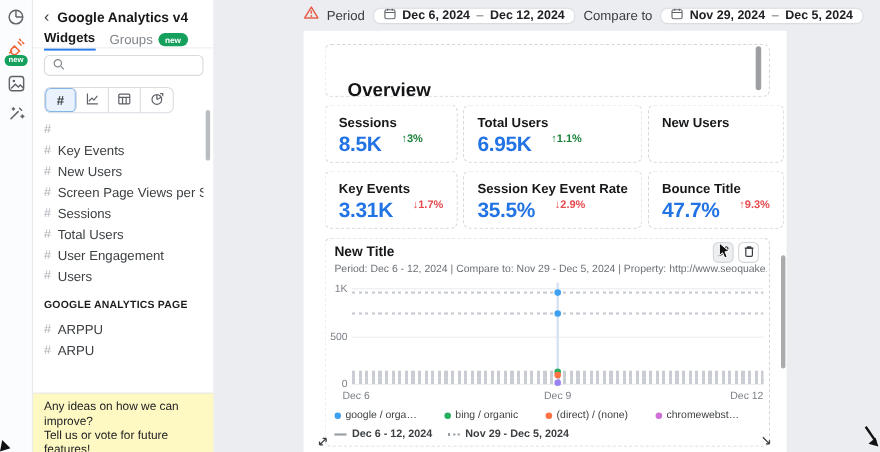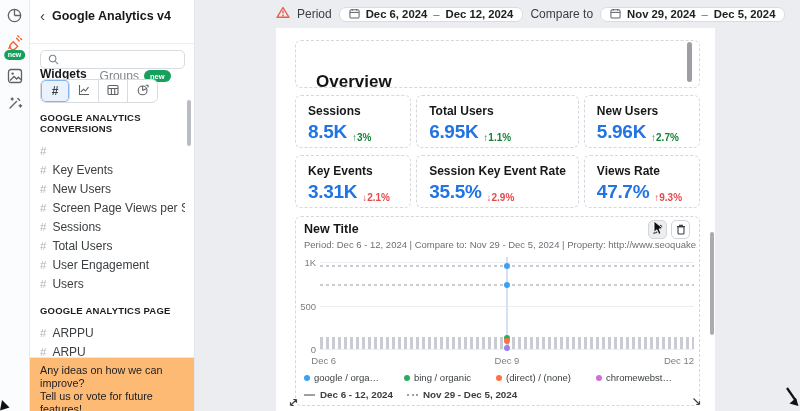--- a/index.html
+++ b/index.html
@@ -19,21 +19,21 @@
                 background:#16a05d; color:#fff; font-size:7px; font-weight:bold;
                 padding:1px 4px; border-radius:7px; line-height:8px; }
 
   
   .sidebar { position:absolute; left:30px; top:0; width:165px; height:411px;
              background:#fff; border-right:1px solid #e4e6e9; }
   .sb-header { position:absolute; top:9px; left:10px; display:flex; align-items:center; gap:7px; }
   .sb-back { font-size:15px; color:#3c4043; line-height:12px; cursor:pointer; }
   .sb-title { font-size:12.5px; font-weight:bold; color:#17181a; }
   .sb-tabs { position:absolute; top:29px; left:10px; right:0; height:14px;
-             display:flex; align-items:center; gap:13px;margin-top:40px; }
+             display:flex; align-items:center; gap:13px; }
   .sb-tab { font-size:12px; color:#80868b; display:flex; align-items:center; gap:5px; }
   .sb-tab.active { color:#17181a; font-weight:bold; }
   .sb-tab.active .tab-label { border-bottom:2px solid #2b7de9; padding-bottom:3px; }
   .tab-badge { background:#16a05d; color:#fff; font-size:7.5px; font-weight:bold;
                padding:1.5px 6px; border-radius:8px; }
   .sb-divider { position:absolute; top:43px; left:0; right:0; border-top:1px solid #eceef0; }
   .sb-search { position:absolute; top:50px; left:10px; right:9px; height:19px;
                border:1px solid #d8dce1; border-radius:5px; display:flex; align-items:center;
                gap:5px; padding:0 7px; background:#fff; }
   .sb-search input { border:none; outline:none; width:100%; font-size:11.5px;
@@ -49,21 +49,21 @@
   .sb-list { position:absolute; top:108px; left:10px; right:9px; bottom:54px; overflow:hidden; }
   .sb-section-header { font-size:9.5px; font-weight:bold; color:#1b1c1e;
                        letter-spacing:.2px; margin:12px 0 7px; }
   .sb-section-header:first-child { margin-top:4px; }
   .sb-item { height:19px; display:flex; align-items:center; gap:6px; cursor:pointer; }
   .sb-item-hash { color:#b0b4ba; font-size:11.5px; }
   .sb-item-label { font-size:12px; color:#3c4043; white-space:nowrap; }
   .sb-scroll-thumb { position:absolute; right:3px; top:100px; width:4px; height:46px;
                      background:#b9bcc0; border-radius:2px; }
   .sb-feedback { position:absolute; left:0; right:0; bottom:0; height:54px;
-                 border-top:1px solid #e7e9eb; background:#fdba74; padding:6px 10px 0; }
+                 border-top:1px solid #e7e9eb; background:#fef9c3; padding:6px 10px 0; }
   .sb-feedback p { font-size:10.8px; color:#202124; line-height:13px; }
 
   
   .topbar { position:absolute; left:276px; top:0; height:28px;
             display:flex; align-items:center; gap:7px; }
   .topbar-label { font-size:12px; color:#3c4043; }
   .date-input { display:flex; align-items:center; gap:6px; height:15px; background:#fff;
                 border:1px solid #d9dce1; border-radius:7px; padding:0 9px;
                 font-size:11.3px; font-weight:bold; color:#202124; cursor:pointer; }
   .date-sep { color:#5f6368; font-weight:normal; }
@@ -75,21 +75,21 @@
   .overview-title { position:absolute; left:20px; top:31px; font-size:17px; font-weight:bold; color:#141517; }
   .overview-scroll-thumb { position:absolute; left:411px; top:14px; width:5px; height:40px;
                            background:#9d9fa3; border-radius:3px; }
   .canvas-scroll-thumb { position:absolute; left:434px; top:204px; width:4px; height:103px;
                          background:#ababae; border-radius:2px; }
 
   .kpi-grid { position:absolute; left:19px; top:67px; width:405px;
               display:grid; grid-template-columns:1fr 1fr 1fr; column-gap:5px; row-gap:7px; }
   .kpi-card { height:53px; padding:8px 12px; }
   .kpi-label { font-size:12px; font-weight:bold; color:#17181a; margin-bottom:3px; white-space:nowrap; }
-  .kpi-value-row { display:flex; align-items:flex-end; gap:5px; }
+  .kpi-value-row { display:flex; align-items:flex-start; gap:18px; }
   .kpi-value { font-size:19px; font-weight:bold; letter-spacing:-0.3px; color:#2273e3; }
   .kpi-delta { font-size:10px; font-weight:bold; }
   .kpi-delta.positive { color:#188038; }
   .kpi-delta.negative { color:#e5484d; }
 
   
   .chart-widget { position:absolute; left:19px; top:188px; width:405px; height:190px; }
   .chart-title { position:absolute; left:8px; top:5px; font-size:12.5px; font-weight:bold; color:#17181a; }
   .chart-subtitle { position:absolute; left:8px; top:22px; right:2px; font-size:9.5px;
                     color:#6b7075; white-space:nowrap; overflow:hidden; }
@@ -211,21 +211,20 @@
       <span>
         <svg width="12" height="12" viewBox="0 0 12 12" fill="none" stroke="#5f6368" stroke-width="1.1">
             <circle cx="5.6" cy="6.4" r="4.4"></circle>
             <path d="M5.6 6.4 V2 M5.6 6.4 L9.6 4.4"></path>
             <path d="M8.6 1.2 L11 1.2 L11 3.6" stroke-width="1.1"></path>
           </svg>
       </span>
     </div>
   </div>
   <div class="sb-list" id="sidebar-list">
-      <div class="sb-section-header">GOOGLE ANALYTICS CONVERSIONS</div>
       <div class="sb-item">
         <span class="sb-item-hash">#</span>
       </div>
       <div class="sb-item">
         <span class="sb-item-hash">#</span>
         <span class="sb-item-label">Key Events</span>
       </div>
       <div class="sb-item">
         <span class="sb-item-hash">#</span>
         <span class="sb-item-label">New Users</span>
@@ -323,41 +322,37 @@
       </div>
       <div class="widget-box kpi-card">
         <div class="kpi-label">Total Users</div>
         <div class="kpi-value-row">
           <span class="kpi-value">6.95K</span>
           <span class="kpi-delta positive">↑1.1%</span>
         </div>
       </div>
       <div class="widget-box kpi-card">
         <div class="kpi-label">New Users</div>
-        <div class="kpi-value-row">
-          <span class="kpi-value">5.96K</span>
-          <span class="kpi-delta positive">↑2.7%</span>
-        </div>
       </div>
       <div class="widget-box kpi-card">
         <div class="kpi-label">Key Events</div>
         <div class="kpi-value-row">
           <span class="kpi-value">3.31K</span>
-          <span class="kpi-delta negative">↓2.1%</span>
+          <span class="kpi-delta negative">↓1.7%</span>
         </div>
       </div>
       <div class="widget-box kpi-card">
         <div class="kpi-label">Session Key Event Rate</div>
         <div class="kpi-value-row">
           <span class="kpi-value">35.5%</span>
           <span class="kpi-delta negative">↓2.9%</span>
         </div>
       </div>
       <div class="widget-box kpi-card">
-        <div class="kpi-label">Views Rate</div>
+        <div class="kpi-label">Bounce Title</div>
         <div class="kpi-value-row">
           <span class="kpi-value">47.7%</span>
           <span class="kpi-delta negative">↑9.3%</span>
         </div>
       </div>
     </div>
 
   <section class="widget-box chart-widget">
     <div class="chart-title">New Title</div>
     <div class="chart-subtitle">Period: Dec 6 - 12, 2024 | Compare to: Nov 29 - Dec 5, 2024 | Property: http://www.seoquake.com | Channel: Organic Search</div>

